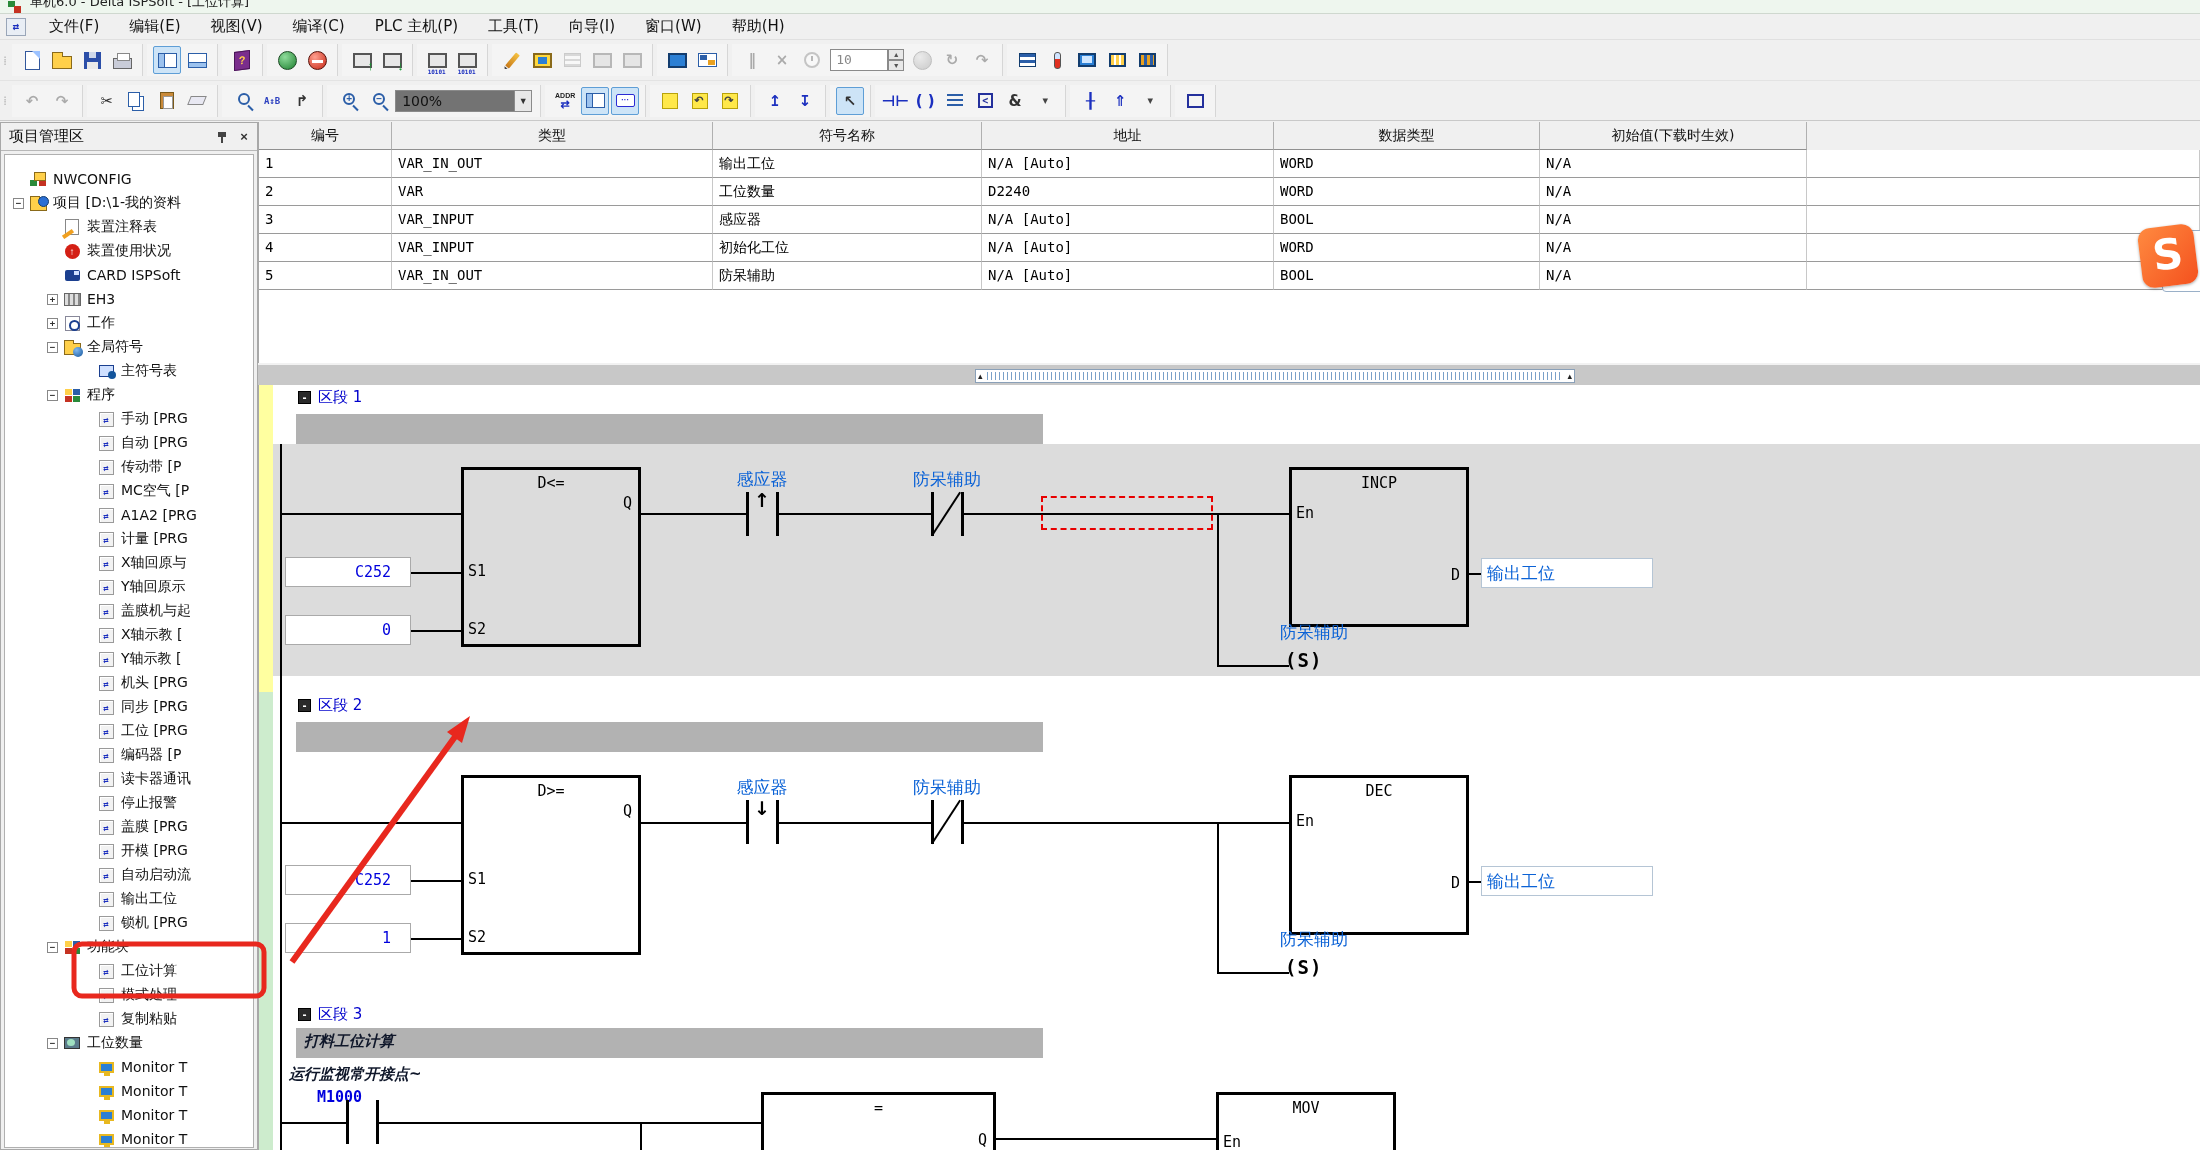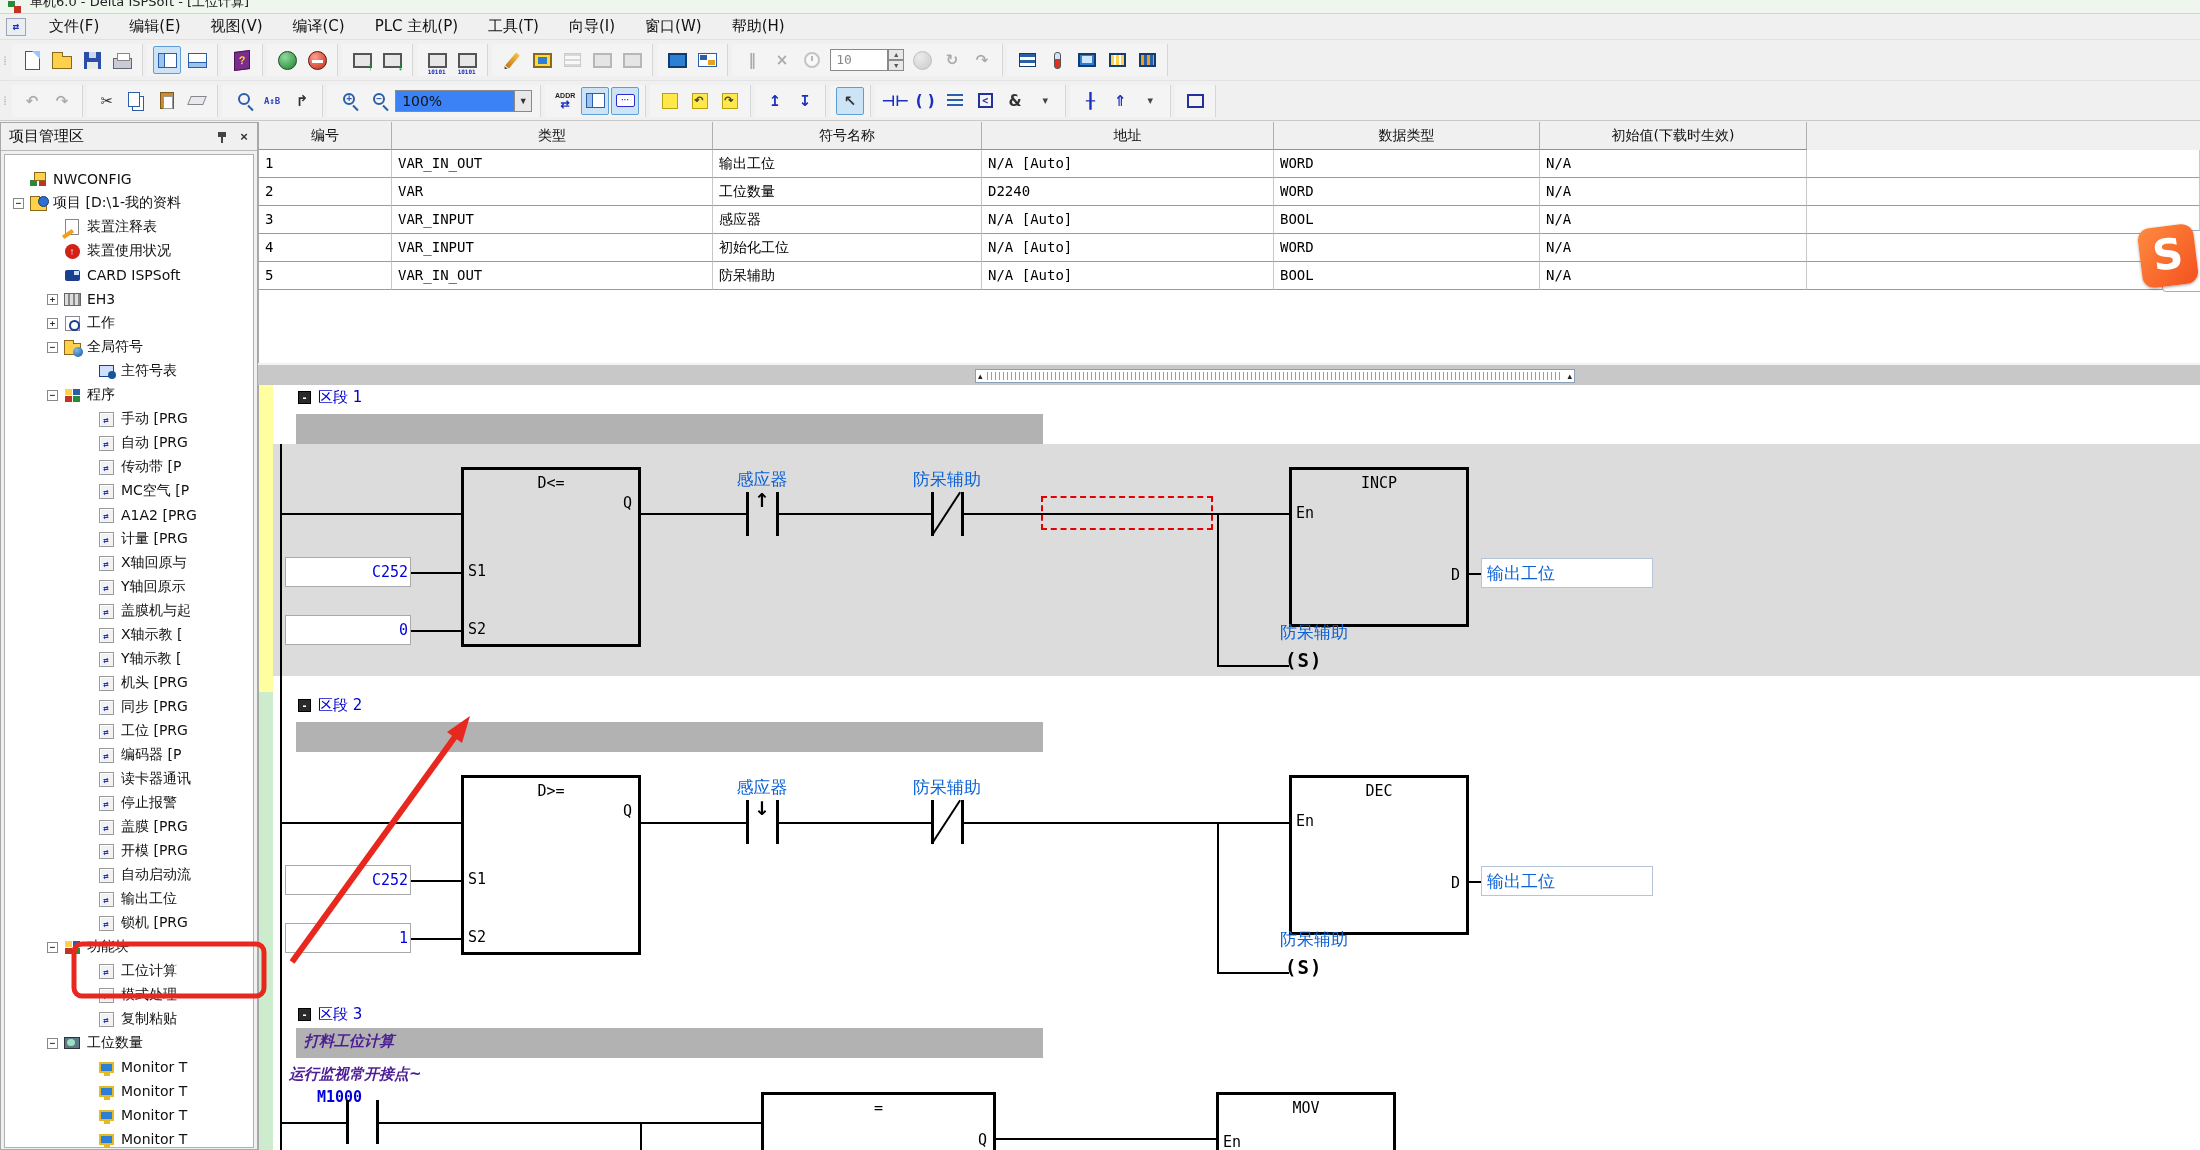--- a/index.html
+++ b/index.html
@@ -95,21 +95,21 @@
   .ic-scrn::after{content:"";position:absolute;left:2px;top:1px;width:10px;height:7px;background:#cfe6ff;}
   .ic-cols{width:17px;height:14px;border:2px solid #123c6e;background:repeating-linear-gradient(90deg,#ffd04a 0 3px,#fff 3px 5px);}
   .ic-cols.b{background:repeating-linear-gradient(90deg,#e8a020 0 3px,#2b5ea8 3px 6px);}
   .spinbox{display:flex;align-items:center;margin:0 3px;}
   .spinbox .sv{width:58px;height:22px;border:1px solid #8a8a8a;background:#fff;color:#888;
     font:13px/20px "DejaVu Sans Mono";padding-left:5px;}
   .spinbox .sb{display:flex;flex-direction:column;}
   .spinbox .sb b{width:16px;height:11px;border:1px solid #8a8a8a;background:#e8e8e8;color:#555;
     font:7px/9px sans-serif;text-align:center;}
   .combobox{display:flex;align-items:center;margin:0 3px;}
-  .combobox .cv{width:120px;height:22px;border:1px solid #8a8a8a;background:#3b82f6;
+  .combobox .cv{width:120px;height:22px;border:1px solid #8a8a8a;background:#737373;
     font:14px/20px "DejaVu Sans";padding-left:6px;color:#111;}
   .combobox .cb{width:17px;height:22px;border:1px solid #8a8a8a;border-left:none;background:#e8e8e8;
     color:#333;font:9px/20px sans-serif;text-align:center;}
   
   #leftpanel{left:0;top:122px;width:258px;height:1028px;background:#f0f0f0;border:1px solid #a8a8a8;}
   #panelcap{height:28px;background:#f0f0f0;border-bottom:1px solid #b8b8b8;display:flex;align-items:center;
     font-size:15px;color:#111;padding-left:8px;}
   #panelcap .sp{flex:1;}
   .capbtn{width:18px;height:18px;display:flex;align-items:center;justify-content:center;color:#333;
     font:bold 13px sans-serif;margin-right:4px;border:1px solid transparent;}
@@ -174,29 +174,29 @@
   #ladder{left:258px;top:385px;width:1942px;height:765px;background:#fff;overflow:hidden;border-left:1px solid #a8a8a8;}
   .hl{position:absolute;height:2px;background:#000;}
   .vl{position:absolute;width:2px;background:#000;}
   .blk{position:absolute;border:3px solid #000;}
   .bname{position:absolute;left:0;right:0;top:4px;text-align:center;
     font:15px "DejaVu Sans Mono",monospace;color:#000;}
   .pin{position:absolute;font:15px "DejaVu Sans Mono",monospace;color:#000;}
   .cbar{position:absolute;width:3px;height:44px;background:#000;}
   .cnblue{position:absolute;color:#0b62d6;font-size:17px;text-align:center;}
   .opbox{position:absolute;width:126px;height:30px;background:#fff;border:1px solid #aaa;
-    font:15px/28px "DejaVu Sans Mono",monospace;color:#0000dd;text-align:right;padding-right:2px;}
+    font:15px/28px "DejaVu Sans Mono",monospace;color:#0000dd;text-align:right;padding-right:19px;}
   .outbox{position:absolute;width:172px;height:30px;background:#fff;border:1px solid #b5c5d5;
     font:17px/28px "DejaVu Sans";color:#0b62d6;padding-left:5px;}
   .sechdr{position:absolute;display:flex;align-items:center;}
   .secbox{width:13px;height:13px;background:#2a2a2a;color:#fff;font:bold 10px/11px "DejaVu Sans Mono";
     text-align:center;margin-right:7px;border:1px solid #000;}
   .sectitle{color:#0000cc;font-size:15px;}
   .cmtbar{position:absolute;left:37px;width:747px;height:30px;background:#b2b2b2;}
-  .greencmt{color:#4c1d95;font:italic bold 15px "DejaVu Sans";}
+  .greencmt{color:#0f172a;font:italic bold 15px "DejaVu Sans";}
   .coil{position:absolute;font:bold 19px "DejaVu Sans Mono";color:#000;letter-spacing:1px;}
   .edge{position:absolute;font:bold 19px "DejaVu Sans";color:#000;}
   .ncslash{position:absolute;width:2px;height:52px;background:#000;transform:rotate(33deg);}
   .dashed{position:absolute;border:2px dashed #e80000;background:transparent;}
   
   #annot{left:0;top:0;width:2200px;height:1150px;pointer-events:none;z-index:50;}
   #sogou{left:2140px;top:226px;width:56px;height:60px;border-radius:12px;z-index:60;
     background:linear-gradient(135deg,#ff8a40,#f4511e);transform:rotate(-7deg);
     color:#fff;font:bold 42px/58px "DejaVu Sans";text-align:center;box-shadow:0 1px 3px rgba(0,0,0,.35);}
   #sogoucard{left:2162px;top:230px;width:45px;height:62px;background:#fff;border:1px solid #9ab0c8;border-radius:4px;z-index:55;}

